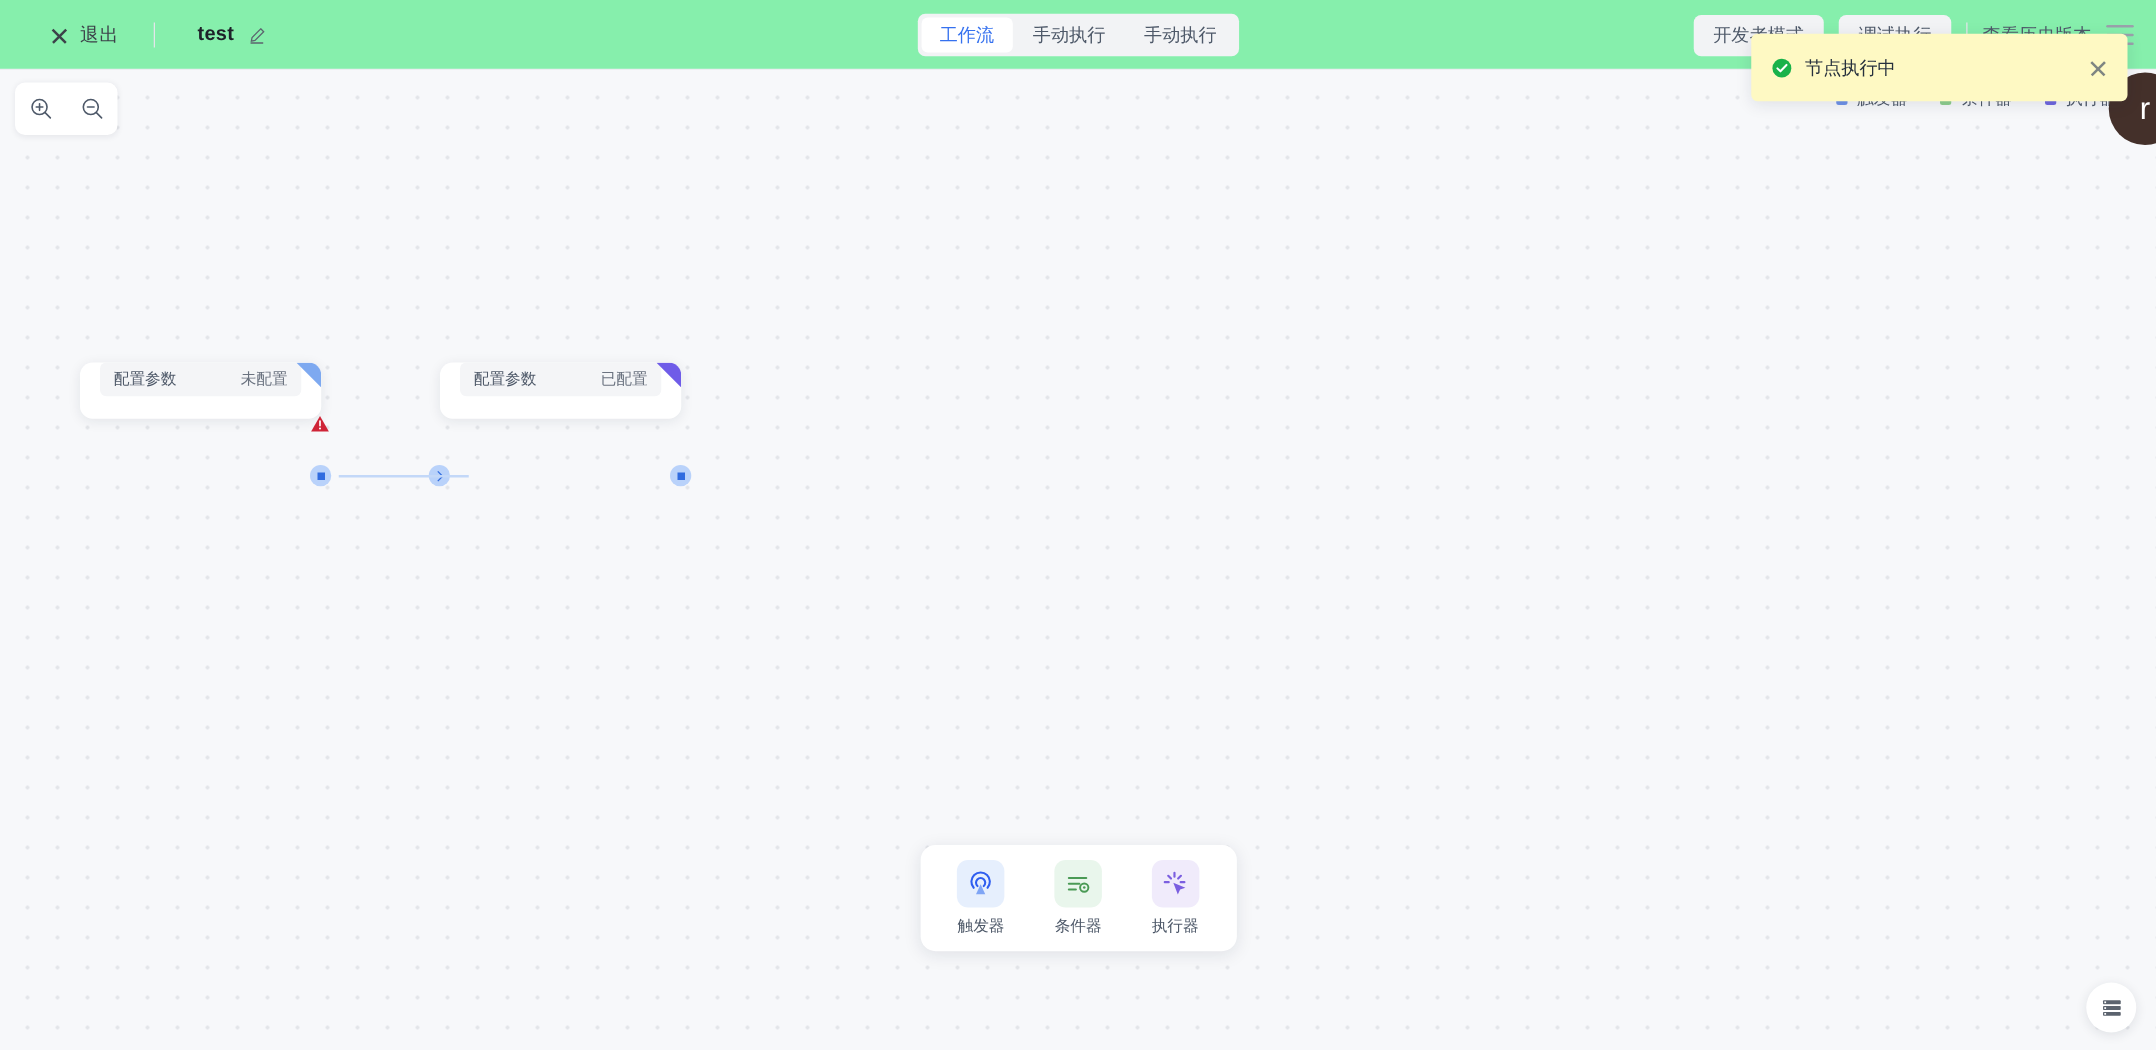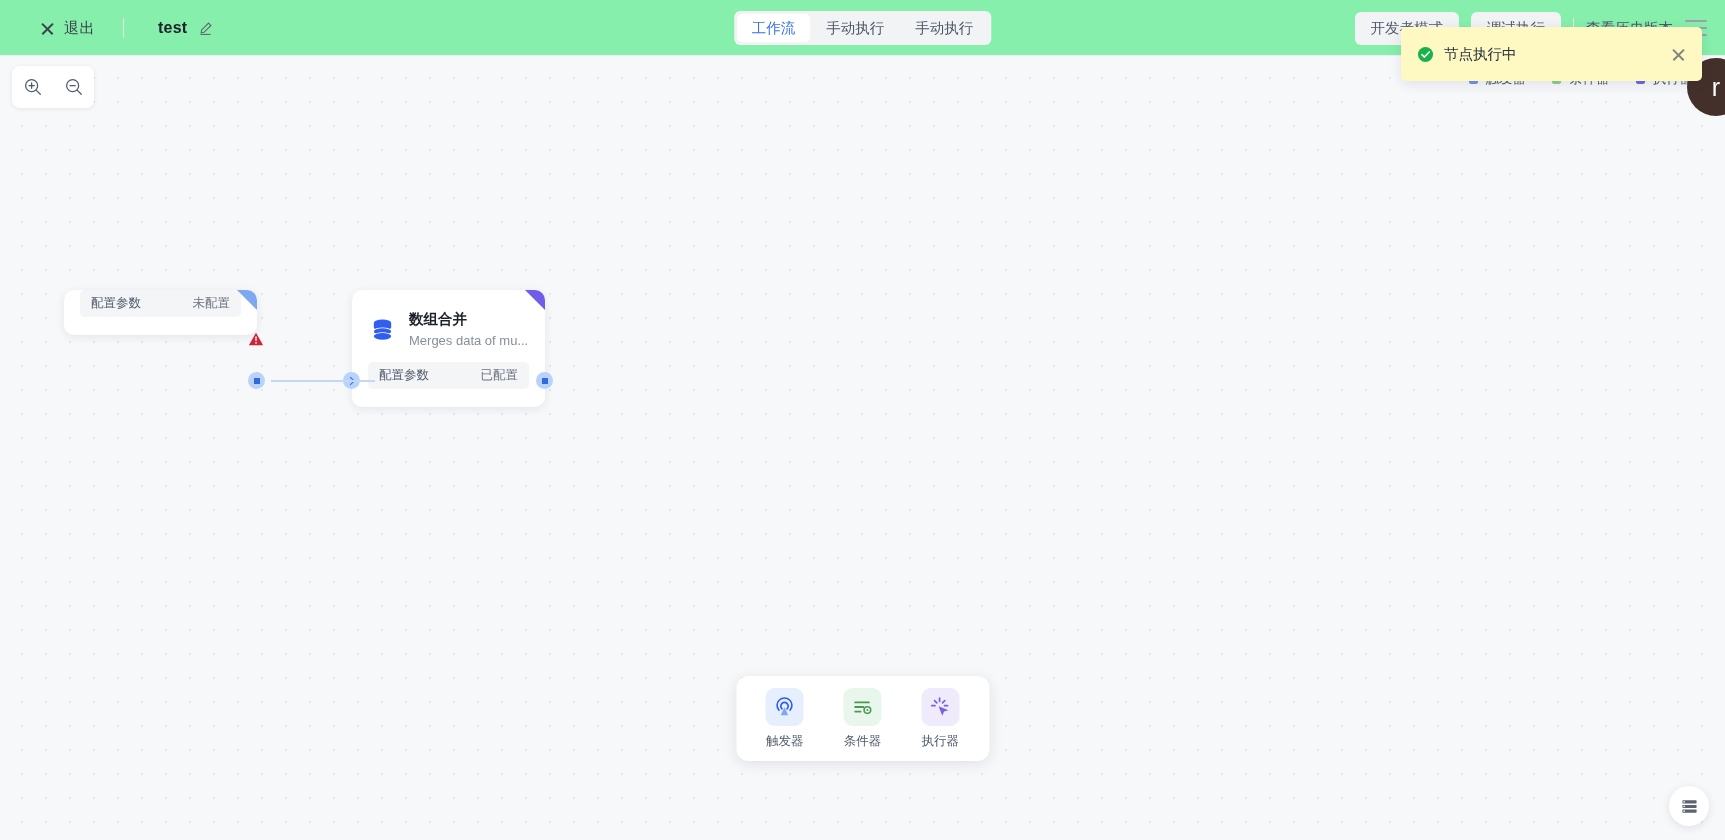--- a/index.html
+++ b/index.html
@@ -521,36 +521,20 @@
         <svg width="16" height="16" viewBox="0 0 18 18">
           <path d="M9 2 L17 16 H1 Z" fill="#cf2437"></path>
           <path d="M9 6.6v4.2" stroke="#ffffff" stroke-width="1.5" stroke-linecap="round"></path>
           <circle cx="9" cy="13.3" r="0.95" fill="#ffffff"></circle>
         </svg>
       </span>
     </div>
 
     <div class="node" style="left:352px; top:234px;">
       <div class="node-corner purple"></div>
-      <div class="node-head">
-        <span class="node-icon">
-          <svg width="27" height="27" viewBox="0 0 28 28">
-            <ellipse cx="14" cy="7.2" rx="9" ry="3.6" fill="#2f5ef0"></ellipse>
-            <path d="M5 7.2v4.4c0 2 4 3.6 9 3.6s9-1.6 9-3.6V7.2" fill="#2f5ef0"></path>
-            <ellipse cx="14" cy="15.2" rx="9" ry="3.4" fill="#ffffff"></ellipse>
-            <ellipse cx="14" cy="16.1" rx="9" ry="3.4" fill="#2f5ef0"></ellipse>
-            <ellipse cx="14" cy="20.2" rx="9" ry="3.4" fill="#ffffff"></ellipse>
-            <ellipse cx="14" cy="21.1" rx="9" ry="3.4" fill="#2f5ef0"></ellipse>
-          </svg>
-        </span>
-        <div class="node-texts">
-          <div class="node-title">数组合并</div>
-          <div class="node-desc">Merges data of mu...</div>
-        </div>
-      </div>
       <div class="node-row">
         <span>配置参数</span>
         <span class="val">已配置</span>
       </div>
       <div class="handle chev" style="left:-9px; top:82px;"></div>
       <div class="handle" style="right:-8px; top:82px;"></div>
     </div>
 
     <div class="palette">
       <div class="pal-item">

